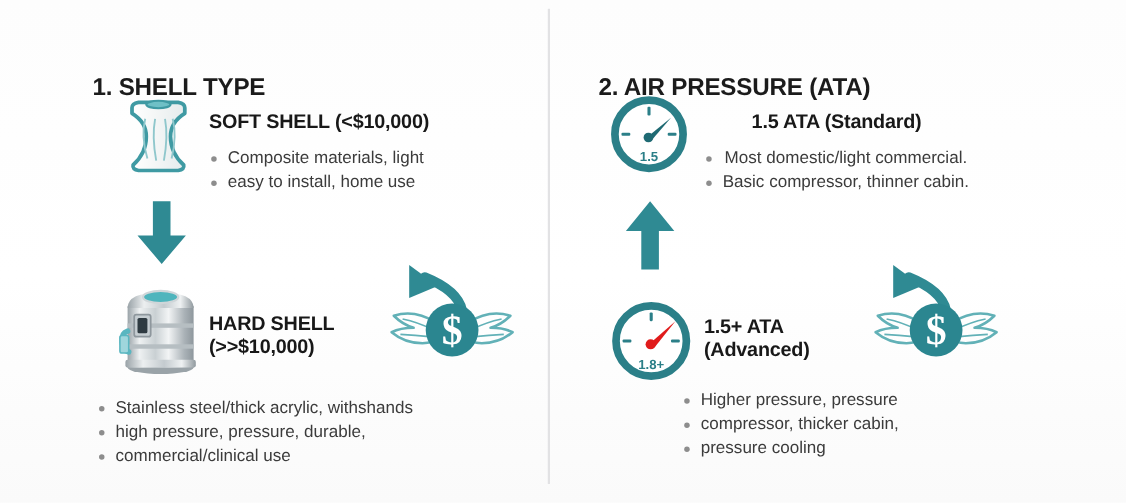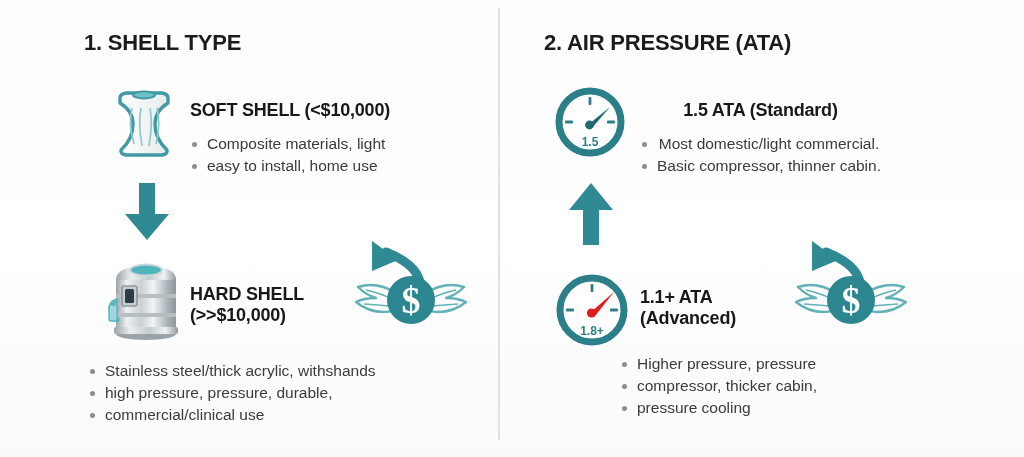--- a/index.html
+++ b/index.html
@@ -26,20 +26,21 @@
   .col-left  { left: 0;    width: 498px; height: 457px; }
   .col-right { left: 500px; width: 524px; height: 422px; }
 
   .col-title {
     position: absolute;
     font-size: 22px;
     font-weight: bold;
     color: #1b1b1b;
     letter-spacing: -0.2px;
     white-space: nowrap;
+    margin-top: 36px;
   }
   .col-left  .col-title { left: 84px; top: 30px; }
   .col-right .col-title { left: 44px; top: 30px; }
 
   .block { position: absolute; }
 
   .heading {
     font-size: 18px;
     font-weight: bold;
     color: #181818;
@@ -232,21 +233,21 @@
         <rect x="38.6" y="14" width="2.8" height="8" rx="1" fill="#2b7f88"></rect>
         <rect x="14" y="38.6" width="8" height="2.8" rx="1" fill="#2b7f88"></rect>
         <rect x="58" y="38.6" width="8" height="2.8" rx="1" fill="#2b7f88"></rect>
         <path d="M39 42 L62 22 L43 46 Z" fill="#e01b1b"></path>
         <circle cx="39.5" cy="43" r="4.6" fill="#e01b1b"></circle>
         <text x="40" y="65" text-anchor="middle" font-family="Liberation Sans, sans-serif" font-size="12" font-weight="bold" fill="#2b7f88">1.8+</text>
       </svg>
     </div>
 
     <div class="block" style="left:140px; top:287px;">
-      <div class="heading">1.1+ ATA</div>
+      <div class="heading">1.5+ ATA</div>
       <div class="heading">(Advanced)</div>
     </div>
 
     <div class="block" style="left:120px; top:353px;">
       <ul class="bullet-list">
         <li>Higher pressure, pressure</li>
         <li>compressor, thicker cabin,</li>
         <li>pressure cooling</li>
       </ul>
     </div>

